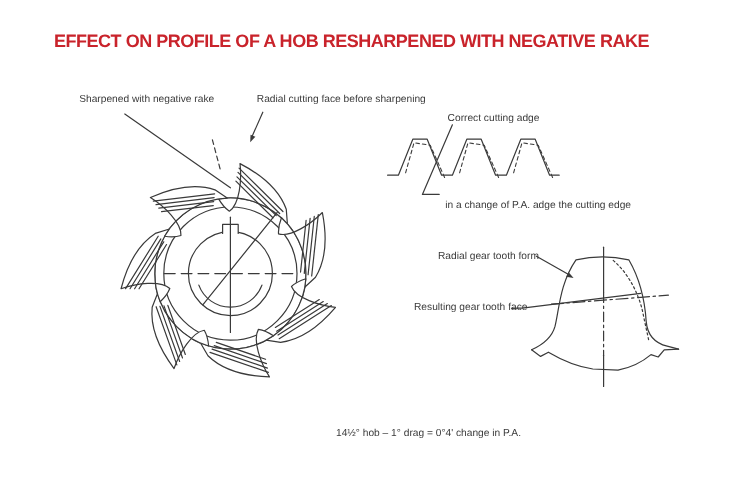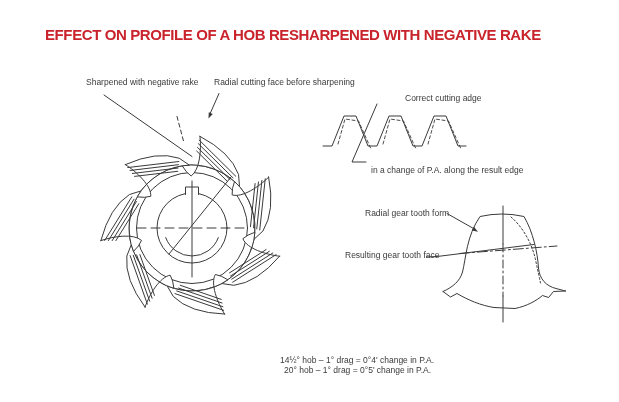--- a/index.html
+++ b/index.html
@@ -118,29 +118,28 @@
 
       <path d="M 459.5 253.5 L 557 246" stroke-dasharray="10 3 2 3"></path>
 
       <path d="M 426.5 257 L 437 256.5 L 534 244.5"></path>
 
       <path d="M 447 213.5 L 473.5 228.5"></path>
       <polygon points="478,231.7 471.7,230.6 473.9,226.8" fill="#3a3a3a" stroke="none"></polygon>
     </g>
   </svg>
 
-  <div class="label" style="left:86px;top:77px;">Sharpened with negative rake</div>
+  <div class="label" style="left:66px;top:77px;">Sharpened with negative rake</div>
 
   <div class="label" style="left:214px;top:77px;">Radial cutting face before sharpening</div>
 
-  <div class="label" style="left:373px;top:93px;margin-left:32px;">Correct cutting adge</div>
+  <div class="label" style="left:373px;top:93px;">Correct cutting adge</div>
 
-  <div class="label" style="left:371px;top:165px;">in a change of P.A. along the result edge</div>
+  <div class="label" style="left:371px;top:165px;">in a change of P.A. adge the cutting edge</div>
 
   <div class="label" style="left:365px;top:208px;">Radial gear tooth form</div>
 
   <div class="label" style="left:345px;top:250px;">Resulting gear tooth face</div>
 
 
   <div class="label" style="left:280px;top:355px;">14½° hob – 1° drag = 0°4' change in P.A.</div>
-  <div class="label" style="left:284px;top:365px;">20° hob – 1° drag = 0°5' change in P.A.</div>
 
 </div>
 
 </body></html>

